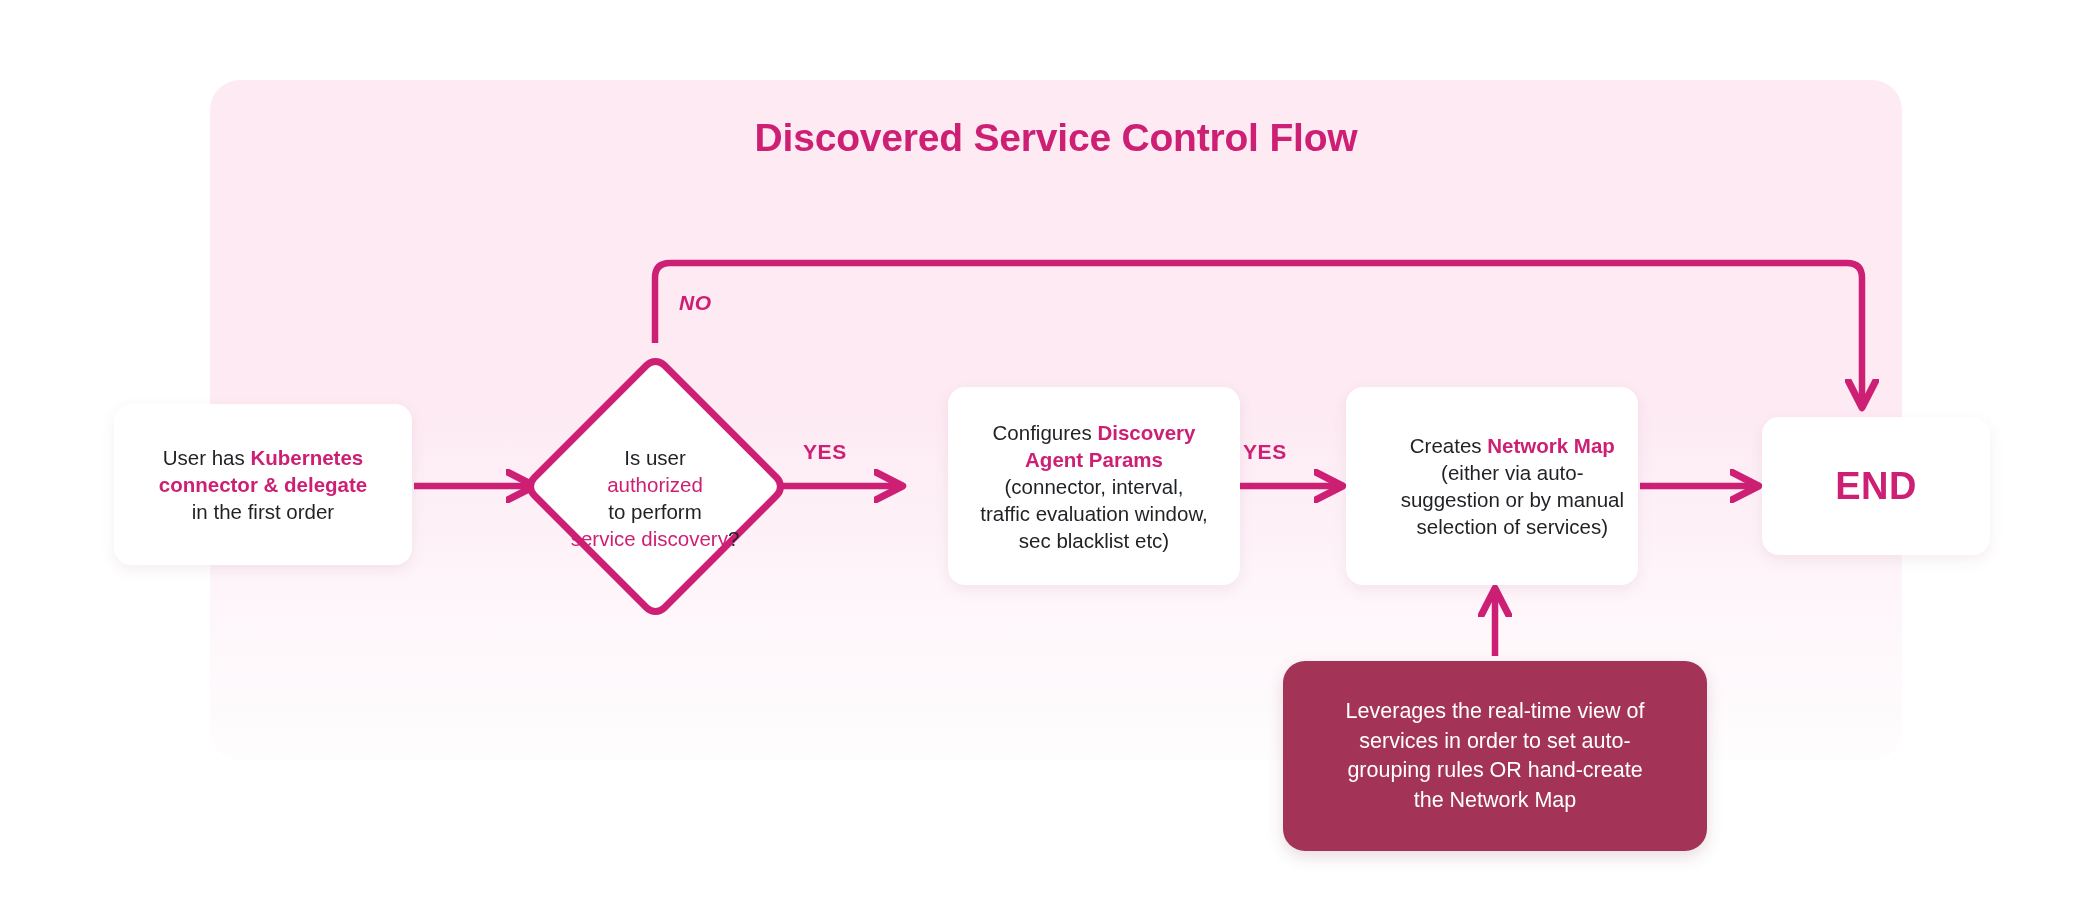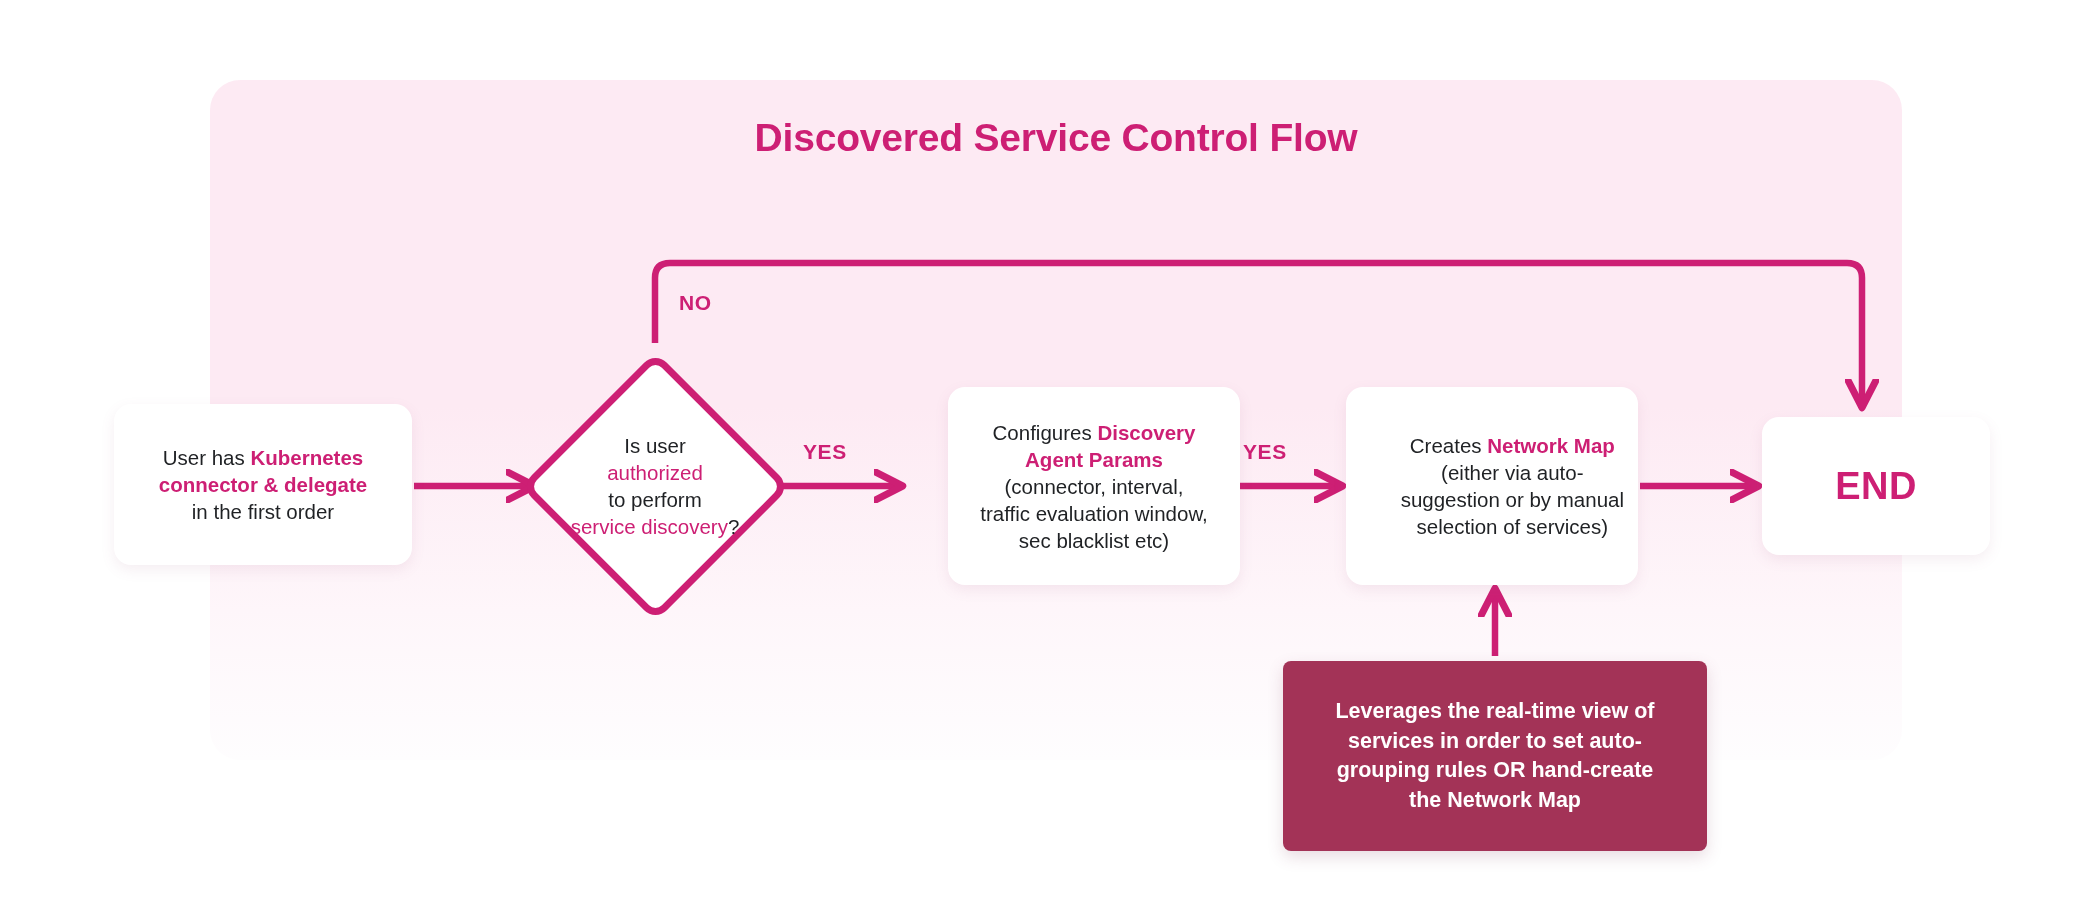--- a/index.html
+++ b/index.html
@@ -77,29 +77,28 @@
     color: #cd1f74;
     letter-spacing: 0.5px;
   }
   
   #note-box {
     position: absolute;
     left: 1283px;
     top: 653px;
     width: 424px;
     height: 190px;
-    border-radius: 8px;
+    border-radius: 22px;
     background: #a33357;
     box-shadow: 0 6px 16px rgba(130, 60, 90, 0.18);
     display: flex;
     align-items: center;
     justify-content: center;
     text-align: center;
     box-sizing: border-box;
-    font-weight: bold;
   }
   #note-box .txt {
     color: #ffffff;
     font-size: 21.5px;
     line-height: 29.5px;
     padding: 0 22px;
   }
   
   #diamond-wrap {
     position: absolute;
@@ -116,41 +115,41 @@
     height: 191px;
     background: #ffffff;
     border: 7px solid #cd1f74;
     border-radius: 16px;
     transform: rotate(45deg);
     box-sizing: border-box;
   }
   #diamond-label {
     position: absolute;
     left: 0;
-    top: 0;
+    top: 12px;
     width: 270px;
     height: 270px;
     display: flex;
     align-items: center;
     justify-content: center;
     text-align: center;
     font-size: 20.5px;
     line-height: 27px;
     color: #1f2124;
   }
   #diamond-label b { color: #cd1f74; font-weight: normal; }
   
   .edge-label {
     position: absolute;
     font-size: 21px;
     font-weight: bold;
     color: #cd1f74;
     letter-spacing: 0.6px;
   }
-  #label-no   { left: 679px;  top: 283px; }
+  #label-no   { left: 679px;  top: 283px; font-style: italic; }
   #label-yes1 { left: 803px;  top: 432px; }
   #label-yes2 { left: 1243px; top: 432px; }
   
   #edges {
     position: absolute;
     left: 0; top: 0;
     width: 2096px; height: 903px;
     pointer-events: none;
   }
 </style>

